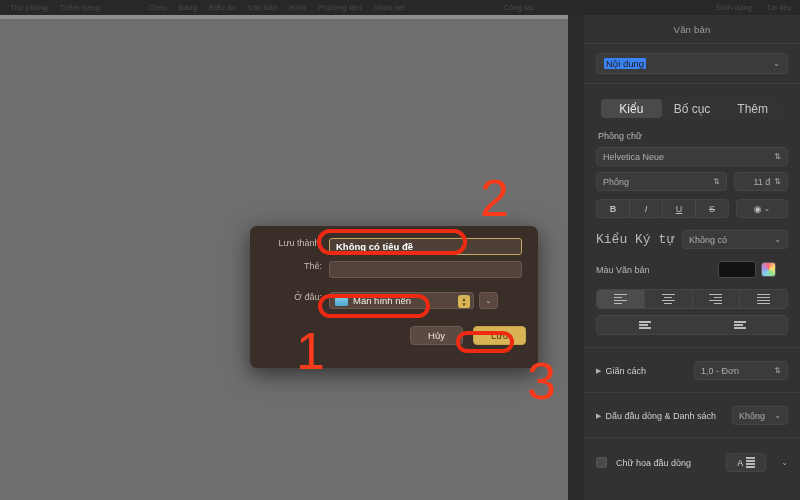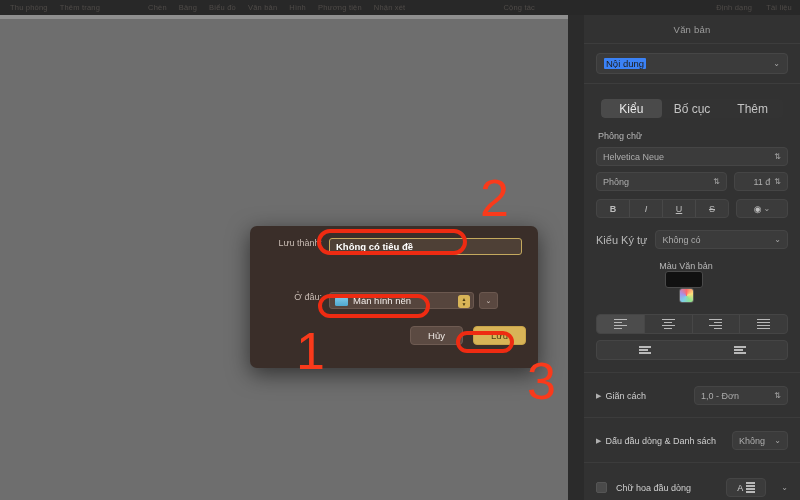--- a/index.html
+++ b/index.html
@@ -195,25 +195,25 @@
   .circ-btn {
     width: 52px; height: 19px; border-radius: 4px;
     background: #3b3b3b; border: 1px solid #454545;
     display: flex; align-items: center; justify-content: center; gap: 2px;
     font-size: 9px; color: #c0c0c0;
   }
 
   .labrow {
     margin: 12px 12px 0 12px; display: flex; align-items: center; gap: 8px;
   }
-  .labrow .lbl { font-size: 11px; color: #b8b8b8; white-space: nowrap; }
+  .labrow .lbl { font-size: 13px; color: #b8b8b8; white-space: nowrap; font-family: Liberation Mono, monospace; }
   .labrow .ctrl { flex: 1; }
 
   .swatch-row {
-    margin: 12px 24px 0 12px; display: flex; align-items: center; flex-direction: column;
+    margin: 12px 24px 0 12px; display: flex; align-items: center;
   }
   .swatch-lbl { font-size: 9px; color: #b8b8b8; flex: 1; }
   .swatch-dark {
     width: 38px; height: 17px; border-radius: 3px;
     background: #111; border: 1px solid #4a4a4a; margin-right: 5px;
   }
   .swatch-wheel {
     width: 15px; height: 15px; border-radius: 3px;
     background: conic-gradient(#ff6a6a,#ffe07a,#8fe38f,#7ecfe8,#a88fe8,#ff6a6a);
     border: 1px solid #5a5a5a;
@@ -281,20 +281,24 @@
   <div class="canvas"></div>
   <div class="gutter"></div>
 
   <div class="dialog">
 
     <div class="row row-saveas">
       <div class="row-label">Lưu thành:</div>
       <div class="field field-saveas">Không có tiêu đề</div>
     </div>
 
+    <div class="row row-tags">
+      <div class="row-label">Thẻ:</div>
+      <div class="field field-tags"></div>
+    </div>
 
     <div class="row row-where">
       <div class="row-label">Ở đâu:</div>
       <div class="field field-where">
         <span class="folder-ico"></span>
         <span>Màn hình nền</span>
         <span class="stepper">▲<span>▼</span></span>
       </div>
       <div class="chev-btn">
         <span>⌄</span>

